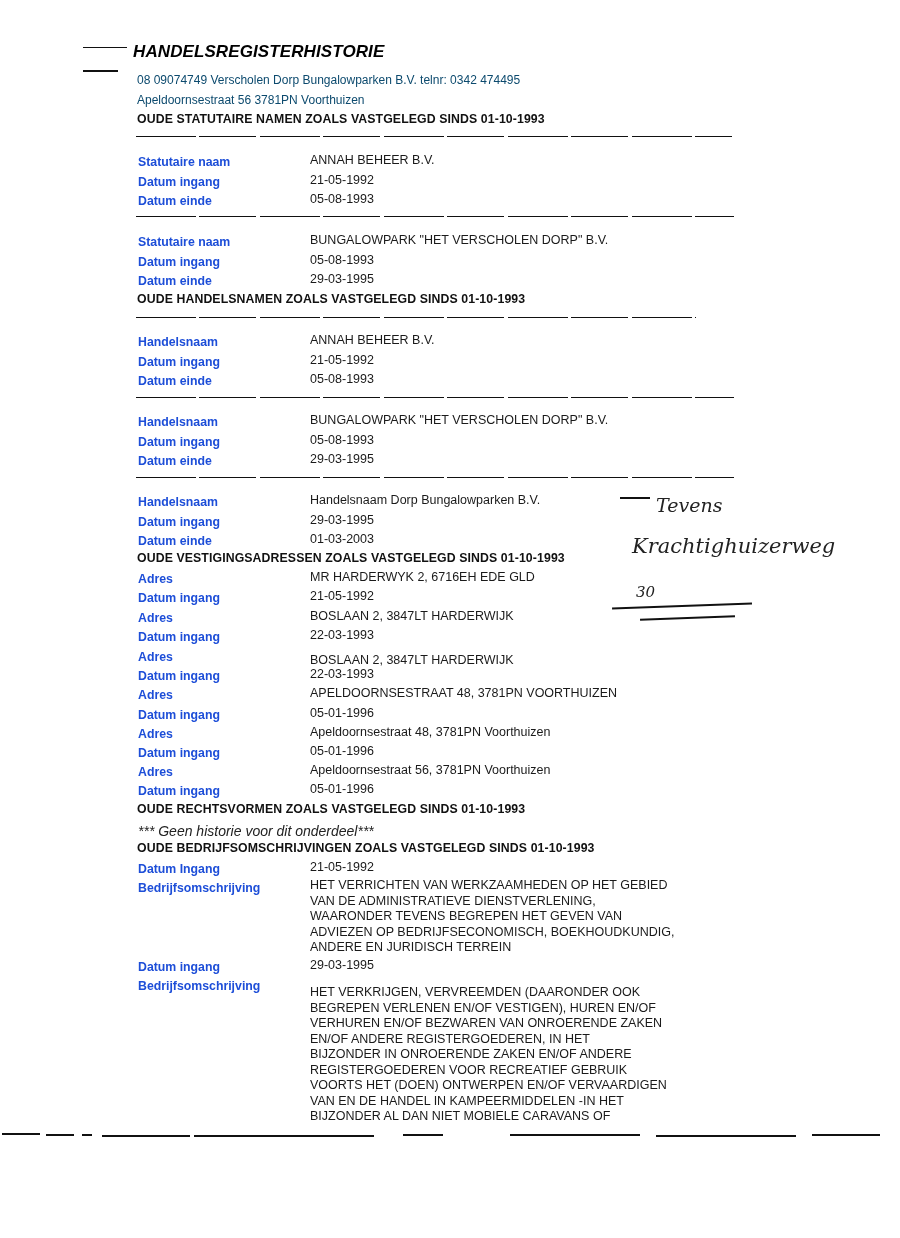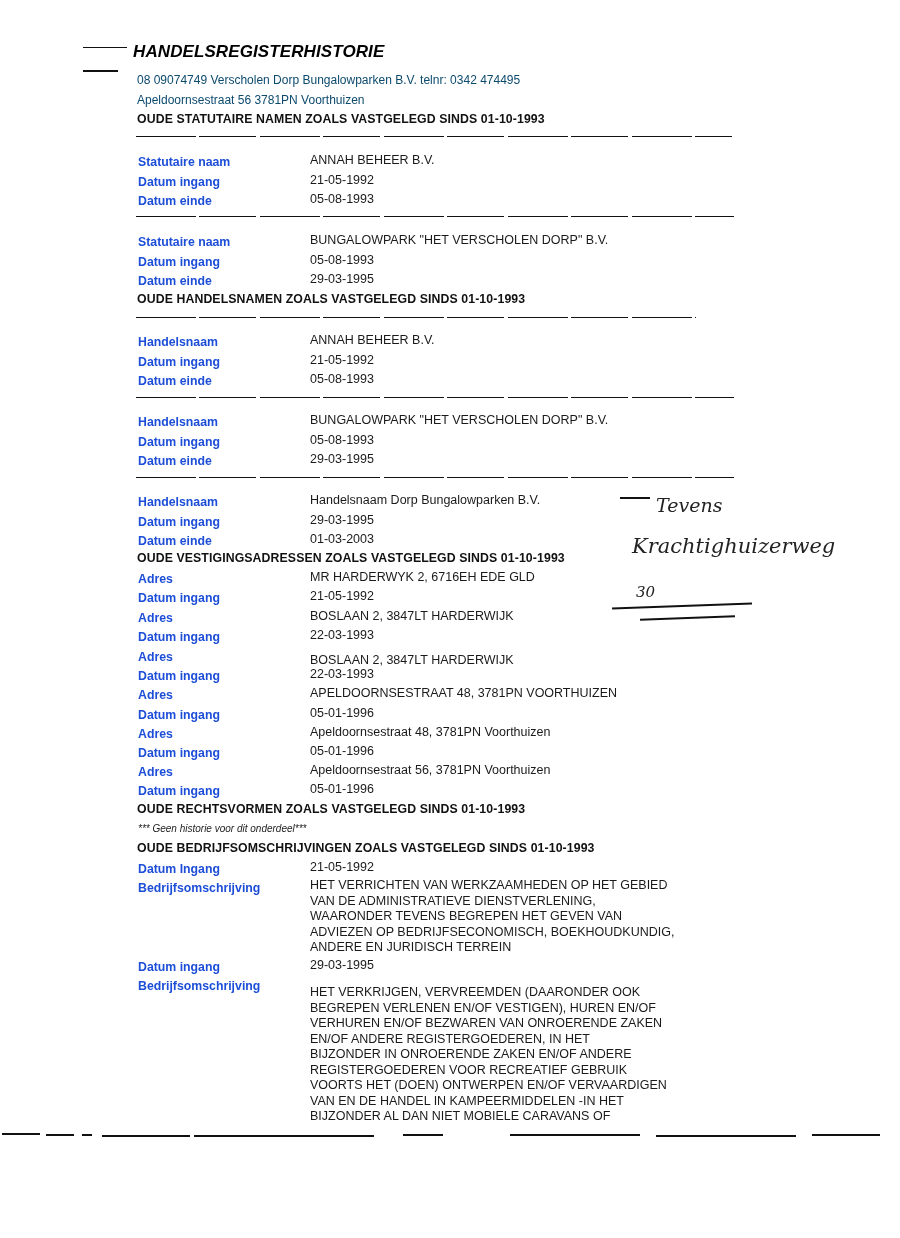--- a/index.html
+++ b/index.html
@@ -10,21 +10,21 @@
   .abs { position: absolute; }
   .title {
     left: 133px; top: 42px; font-size: 17px; font-weight: bold; font-style: italic;
     letter-spacing: 0.1px; color: #000;
   }
   .hdr-line { left: 137px; font-size: 12px; color: #0c4a6e; white-space: nowrap; }
   .sec-head { left: 137px; font-size: 12.3px; font-weight: bold; color: #111; white-space: nowrap; letter-spacing: 0.1px; text-align: center; }
   .lbl { left: 138px; font-size: 12.3px; font-weight: bold; color: #1d4ed8; white-space: nowrap; }
   .val { left: 310px; font-size: 12.5px; color: #1a1a1a; white-space: nowrap; }
   .val-multi { left: 310px; font-size: 12.5px; color: #1a1a1a; line-height: 15.5px; white-space: pre; }
-  .note-italic { left: 138px; font-size: 10px; font-style: italic; color: #222; white-space: nowrap; }
+  .note-italic { left: 138px; font-size: 14px; font-style: italic; color: #222; white-space: nowrap; }
   .rule { height: 1px; background: #111; }
   .rule.dash { background: repeating-linear-gradient(90deg, #111 0 60px, transparent 60px 63px, #111 63px 120px, transparent 120px 124px); }
   .hand {
     font-family: "DejaVu Serif", serif; font-style: italic; color: #222; white-space: nowrap;
     transform-origin: left center;
   }
   .hline { height: 1.5px; background: #111; }
 </style>
 </head>
 <body>

